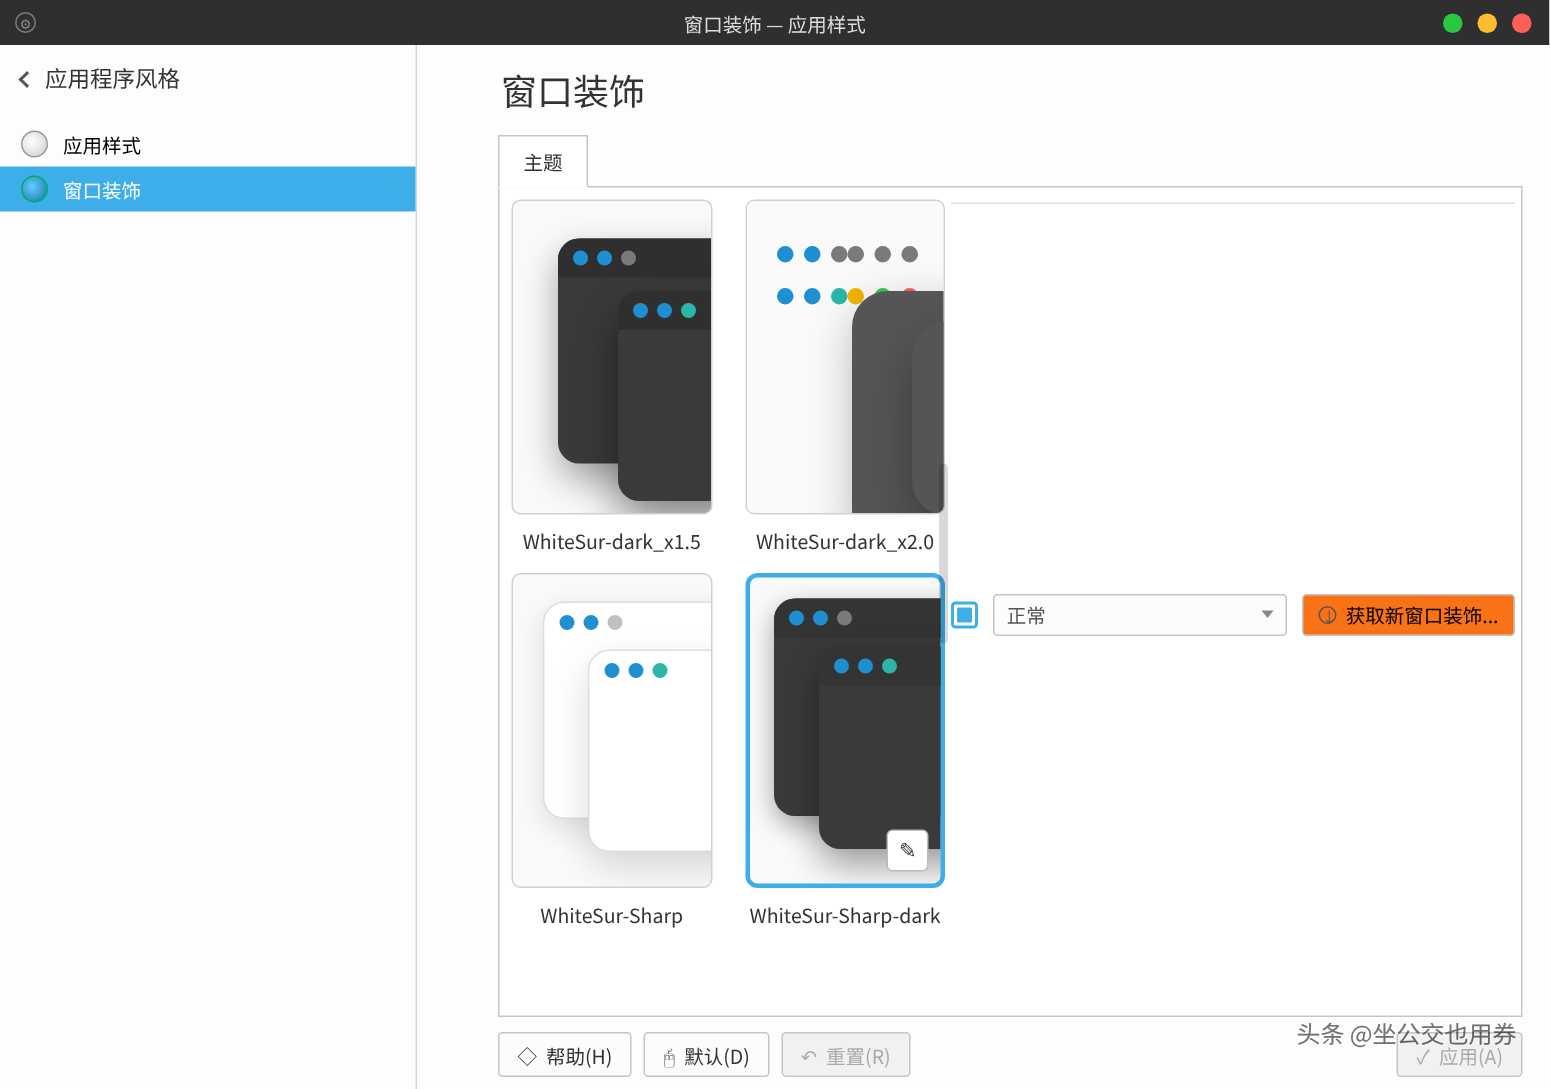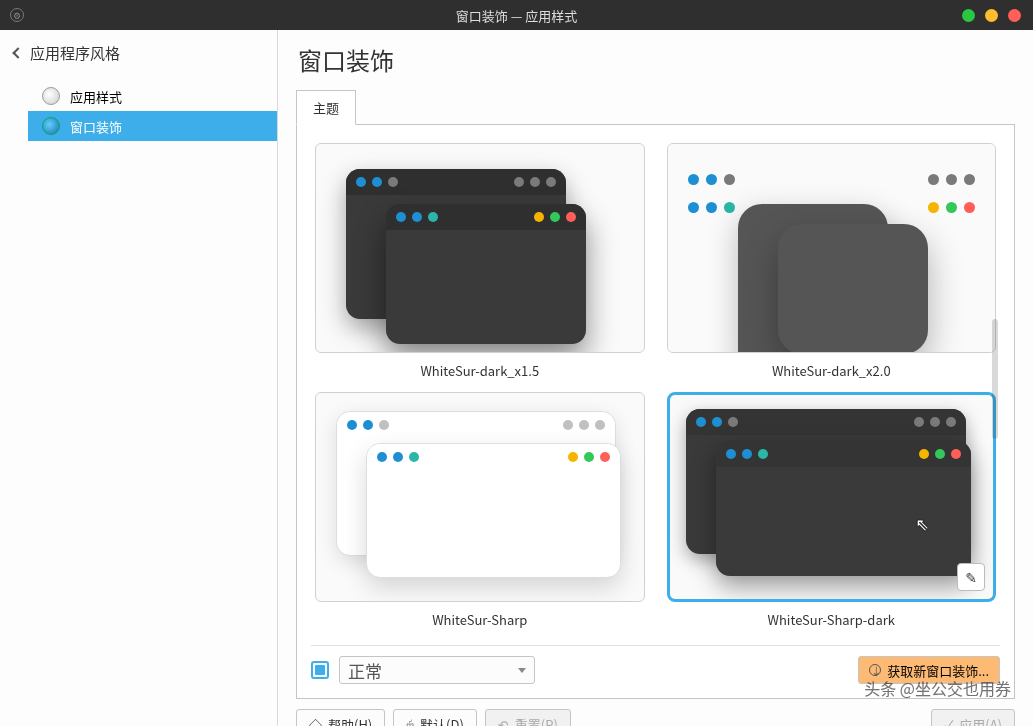--- a/index.html
+++ b/index.html
@@ -7,40 +7,40 @@
 
 .titlebar { height: 30px; background: #2f2f2f; display: flex; align-items: center; position: relative; }
 .titlebar-icon { width: 14px; height: 14px; border: 1px solid #7a7a7a; border-radius: 50%; margin-left: 10px; display: flex; align-items: center; justify-content: center; color: #888; font-size: 9px; }
 .titlebar-title { position: absolute; left: 50%; transform: translateX(-50%); color: #ddd; font-size: 13px; }
 .traffic-lights { display: flex; gap: 10px; margin-left: auto; margin-right: 12px; }
 .traffic-lights .dot { width: 13px; height: 13px; border-radius: 50%; }
 .dot-green { background: #28c840; }
 .dot-yellow { background: #febc2e; }
 .dot-red { background: #ff5f57; }
 
-.window-body { display: flex; height: 696px; background: #fdfdfd; }
+.window-body { display: flex; height: 696px; background: #fdfdfd; gap: 36px; }
 
 .sidebar { width: 278px; border-right: 1px solid #d9d9d9; display: flex; flex-direction: column; }
 .back-row { display: flex; align-items: center; height: 45px; padding: 0 14px; font-size: 15px; color: #333; gap: 8px; cursor: pointer; }
 .chevron-left { width: 8px; height: 8px; border-left: 2px solid #555; border-bottom: 2px solid #555; transform: rotate(45deg); }
 .sidebar-list { padding-top: 6px; }
-.sidebar-item { display: flex; align-items: center; height: 30px; padding: 0 14px; font-size: 13px; gap: 10px; cursor: pointer; margin-left: 28px; }
+.sidebar-item { display: flex; align-items: center; height: 30px; padding: 0 14px; font-size: 13px; gap: 10px; cursor: pointer; }
 .sidebar-item.selected { background: #3daee9; color: #fff; }
 .sb-icon { width: 18px; height: 18px; border-radius: 50%; background: radial-gradient(circle at 40% 40%, #fff, #ccc); border: 1px solid #999; flex-shrink: 0; }
 .sidebar-item.selected .sb-icon { background: radial-gradient(circle at 40% 40%, #6cf, #17a); border-color: #0a6; }
 
 .main { flex: 1; display: flex; flex-direction: column; padding: 12px 18px 8px 18px; position: relative; }
 .page-title { font-size: 24px; color: #333; margin-bottom: 12px; margin-left: 2px; }
 
 .tabbar { display: flex; text-align: center; }
 .tab { padding: 7px 16px; font-size: 13px; background: #eaeaea; border: 1px solid #c5c5c5; border-bottom: none; cursor: pointer; color: #333; }
 .tab.active { background: #fff; border-bottom: 1px solid #fff; position: relative; top: 1px; }
 .tab + .tab { border-left: none; }
 
-.tab-content { flex: 1; border: 1px solid #c5c5c5; background: #fff; padding: 14px; display: flex; flex-direction: column; }
+.tab-content { flex: 1; border: 1px solid #c5c5c5; background: #fff; padding: 4px; display: flex; flex-direction: row; }
 .theme-scroll { flex: 1; overflow: auto; position: relative; }
 .theme-grid { display: grid; grid-template-columns: 1fr 1fr; gap: 12px 22px; padding: 4px 4px 10px 4px; }
 .theme-cell { display: flex; flex-direction: column; align-items: center; }
 .theme-card { width: 100%; height: 210px; border: 1px solid #d0d0d0; border-radius: 6px; background: #fafafa; position: relative; overflow: hidden; cursor: pointer; }
 .theme-card.selected { border: 3px solid #3daee9; border-radius: 8px; }
 .theme-label { margin-top: 8px; font-size: 13px; color: #333; }
 
 
 .pv { position: relative; width: 100%; height: 100%; }
 .pv-win { position: absolute; border-radius: 14px; }
@@ -54,23 +54,23 @@
 .d-yellow { background: #f4b400; }
 .d-green { background: #34c759; }
 .d-red { background: #ff5f57; }
 .d-lgrey { background: #c0c0c0; }
 
 .edit-btn { position: absolute; bottom: 8px; right: 8px; width: 28px; height: 28px; background: #fff; border: 1px solid #bbb; border-radius: 4px; display: flex; align-items: center; justify-content: center; font-size: 14px; color: #333; }
 
 .option-row { display: flex; align-items: center; gap: 10px; padding-top: 10px; border-top: 1px solid #e0e0e0; margin-top: 6px; }
 .chk { width: 18px; height: 18px; border: 2px solid #3daee9; border-radius: 3px; display: flex; align-items: center; justify-content: center; }
 .chk-inner { width: 10px; height: 10px; background: #3daee9; border-radius: 1px; }
-.combo { width: 196px; height: 28px; border: 1px solid #c5c5c5; border-radius: 3px; background: #fcfcfc; display: flex; align-items: center; padding: 0 8px; font-size: 17px; color: #555; position: relative; }
+.combo { width: 196px; height: 28px; border: 1px solid #c5c5c5; border-radius: 3px; background: #fcfcfc; display: flex; align-items: center; padding: 0 8px; font-size: 13px; color: #555; position: relative; }
 .combo::after { content: ""; position: absolute; right: 8px; width: 0; height: 0; border-left: 4px solid transparent; border-right: 4px solid transparent; border-top: 5px solid #888; }
-.get-new { margin-left: auto; height: 28px; border: 1px solid #c5c5c5; border-radius: 3px; background: #fdba74; display: flex; align-items: center; padding: 0 10px; font-size: 13px; gap: 6px; cursor: pointer; }
+.get-new { margin-left: auto; height: 28px; border: 1px solid #c5c5c5; border-radius: 3px; background: #f97316; display: flex; align-items: center; padding: 0 10px; font-size: 13px; gap: 6px; cursor: pointer; }
 .dl-icon { width: 12px; height: 12px; border: 1.5px solid #555; border-radius: 50%; position: relative; }
 .dl-icon::after { content: "↓"; position: absolute; top: -2px; left: 1px; font-size: 10px; color: #555; }
 
 .footer { display: flex; gap: 8px; margin-top: 10px; align-items: center; }
 .btn { height: 30px; border: 1px solid #c5c5c5; border-radius: 3px; background: #fcfcfc; display: flex; align-items: center; padding: 0 12px; font-size: 13px; gap: 6px; cursor: pointer; color: #333; }
 .btn.disabled { color: #aaa; background: #f1f1f1; cursor: default; }
 .footer-spacer { flex: 1; }
 
 .watermark { position: absolute; bottom: 26px; right: 22px; font-size: 16px; color: rgba(255,255,255,0.55); text-shadow: 0 0 4px rgba(0,0,0,0.5); pointer-events: none; mix-blend-mode: difference; text-align: center; }
 

